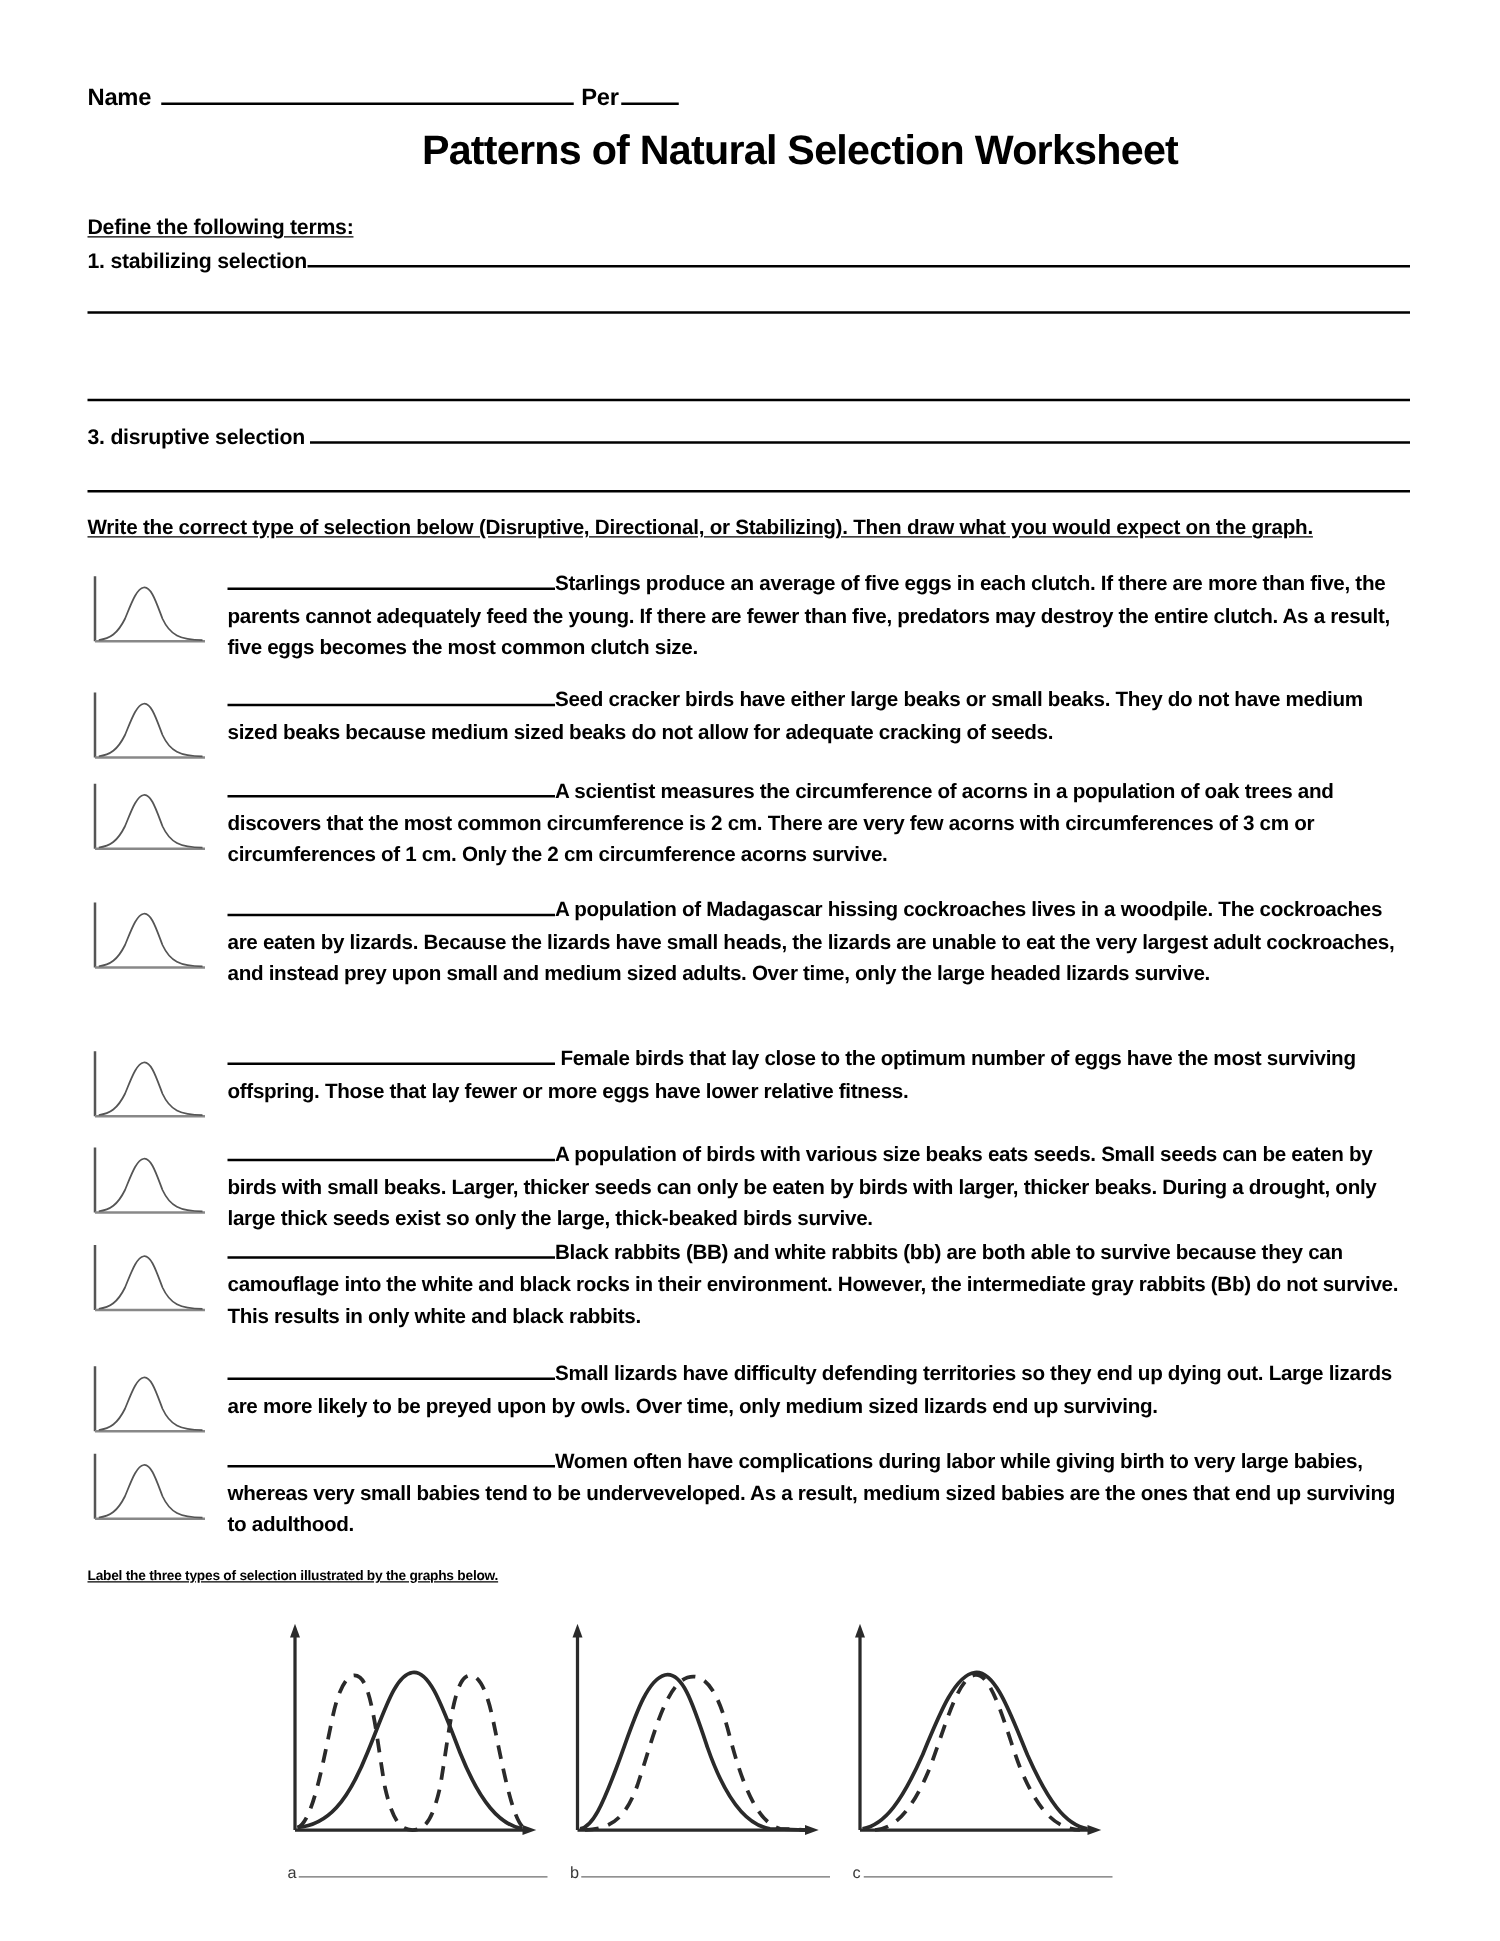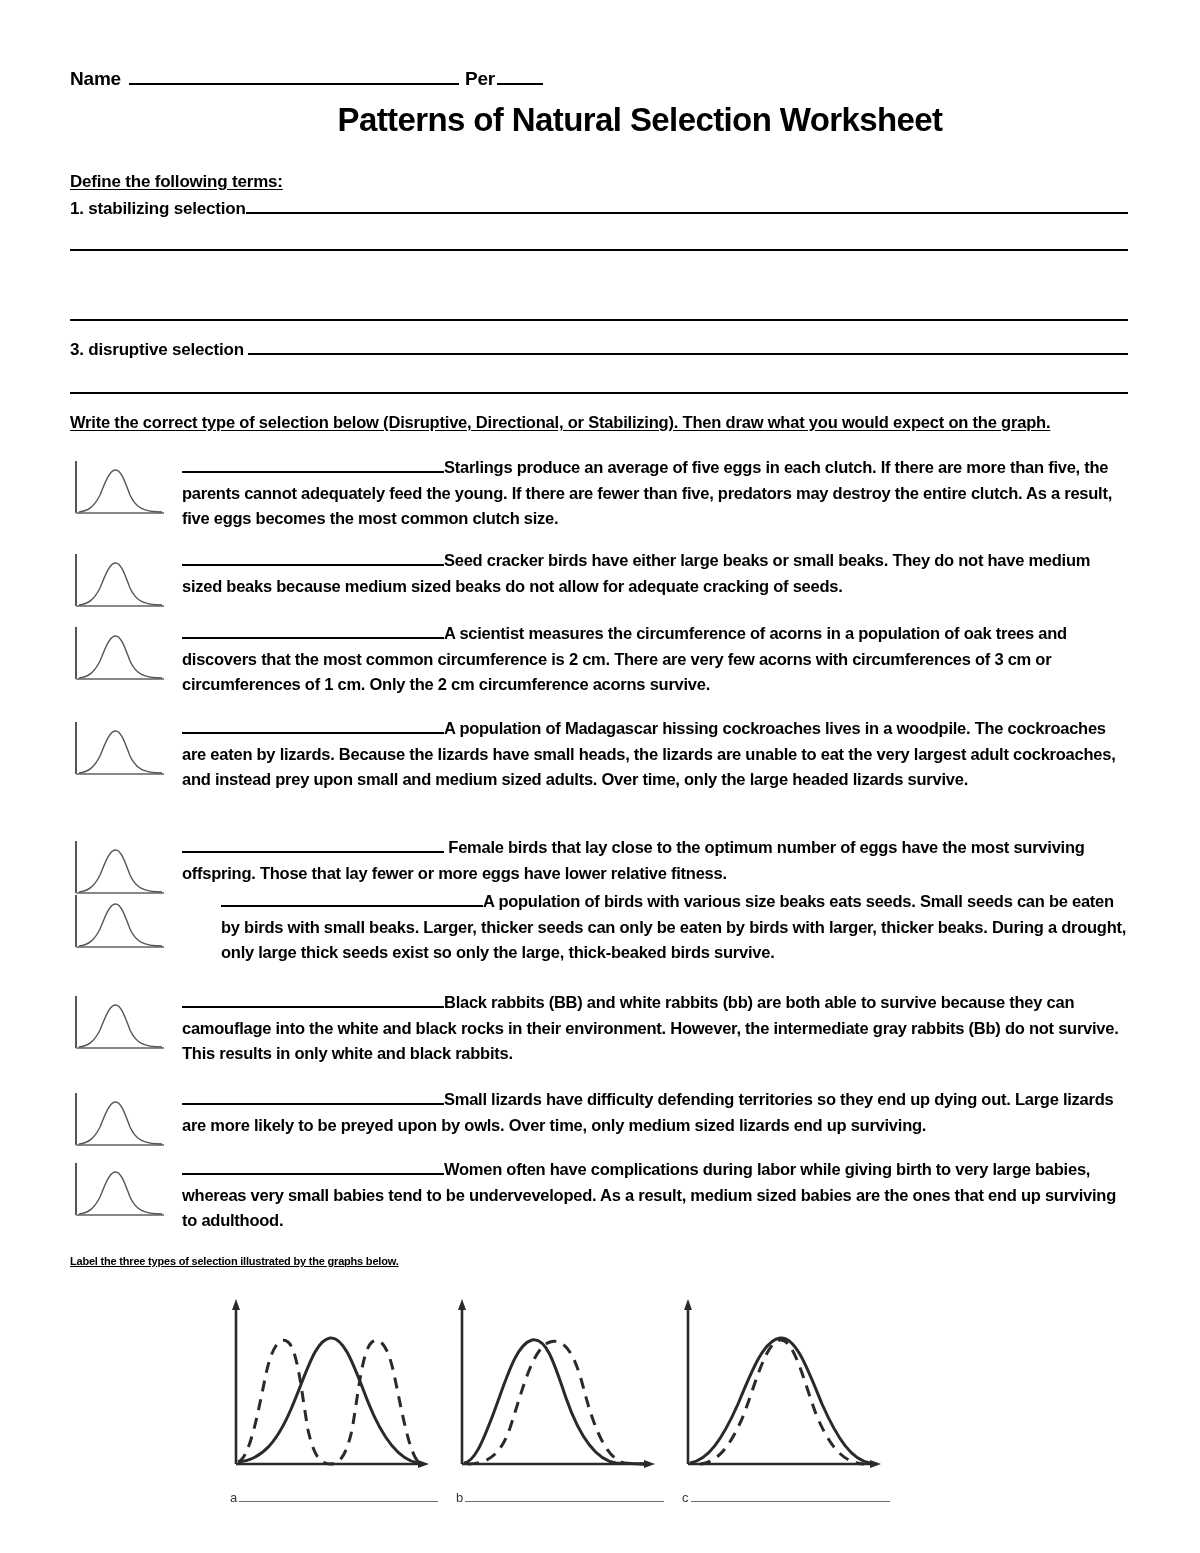--- a/index.html
+++ b/index.html
@@ -250,21 +250,21 @@
       <div class="scenario" style="top: 835px;">
         <div class="thumb">
           <svg width="100" height="64" viewBox="0 0 100 64">
             <line x1="6" y1="58" x2="6" y2="6" stroke="#555" stroke-width="2"></line>
             <line x1="6" y1="58" x2="94" y2="58" stroke="#888" stroke-width="2"></line>
             <path d="M9,57 C18,56 24,52 30,40 C35,28 39,16 45,15 C51,14 55,27 60,40 C66,53 74,57 92,57" fill="none" stroke="#555" stroke-width="1.4"></path>
           </svg>
         </div>
         <div class="sc-body"><span class="answer-blank"></span><span> Female birds that lay close to the optimum number of eggs have the most surviving offspring. Those that lay fewer or more eggs have lower relative fitness.</span></div>
       </div>
-      <div class="scenario" style="top: 889px; gap: 39px;">
+      <div class="scenario" style="top: 912px;">
         <div class="thumb">
           <svg width="100" height="64" viewBox="0 0 100 64">
             <line x1="6" y1="58" x2="6" y2="6" stroke="#555" stroke-width="2"></line>
             <line x1="6" y1="58" x2="94" y2="58" stroke="#888" stroke-width="2"></line>
             <path d="M9,57 C18,56 24,52 30,40 C35,28 39,16 45,15 C51,14 55,27 60,40 C66,53 74,57 92,57" fill="none" stroke="#555" stroke-width="1.4"></path>
           </svg>
         </div>
         <div class="sc-body"><span class="answer-blank"></span><span>A population of birds with various size beaks eats seeds. Small seeds can be eaten by birds with small beaks. Larger, thicker seeds can only be eaten by birds with larger, thicker beaks. During a drought, only large thick seeds exist so only the large, thick-beaked birds survive.</span></div>
       </div>
       <div class="scenario" style="top: 990px;">

